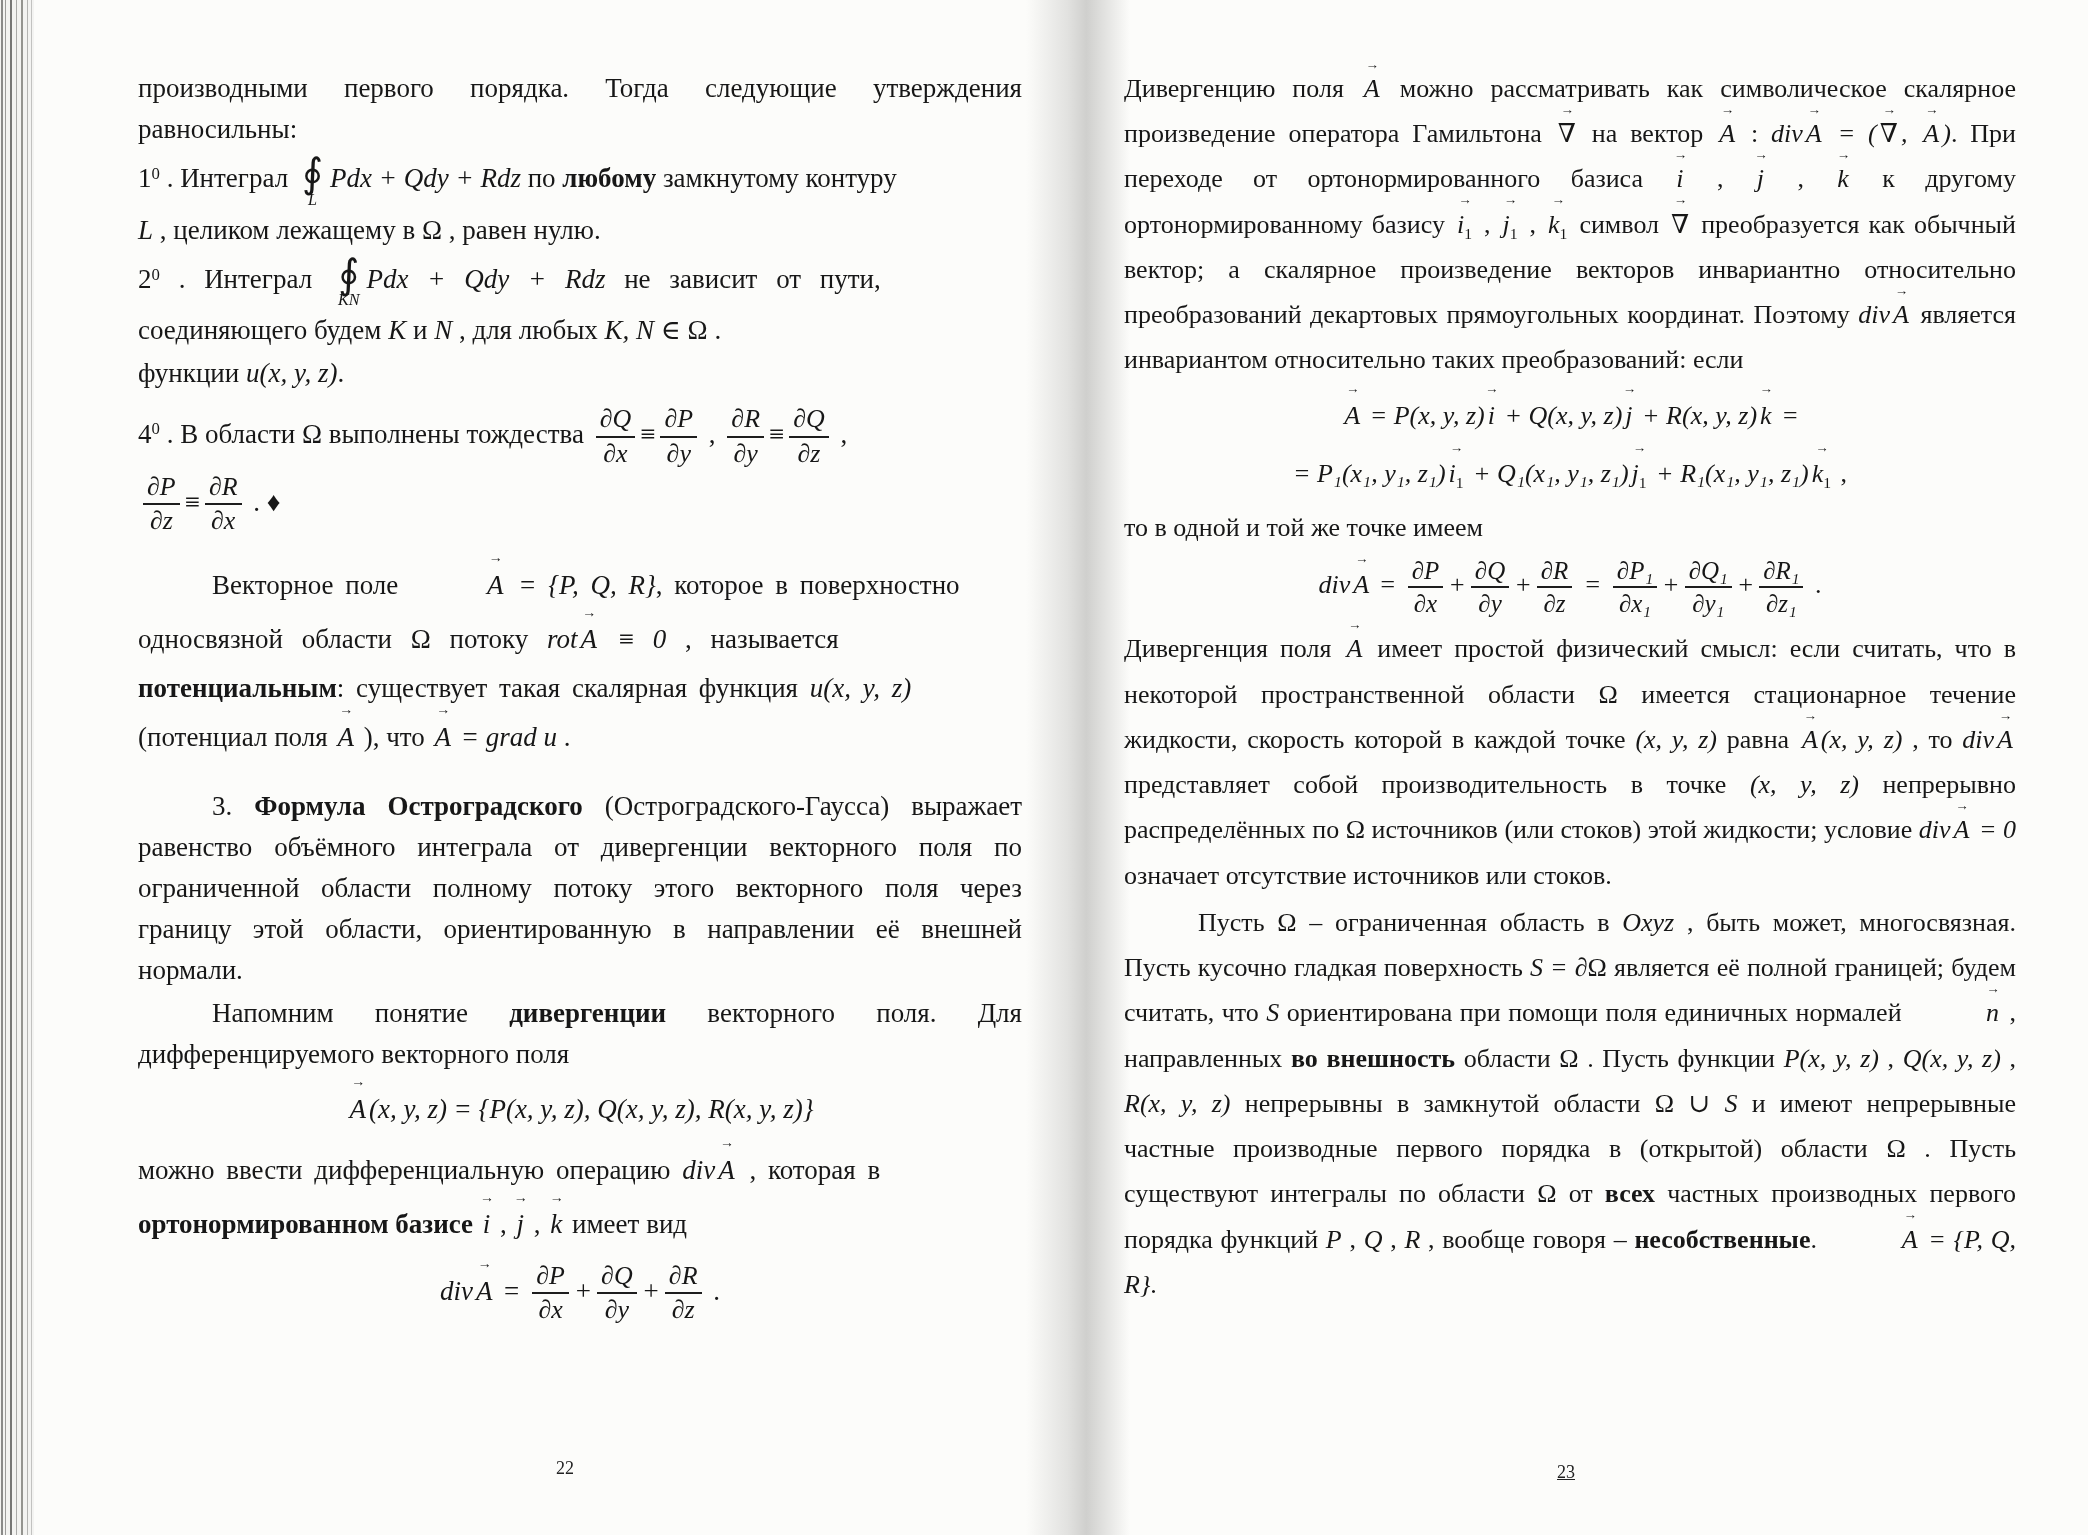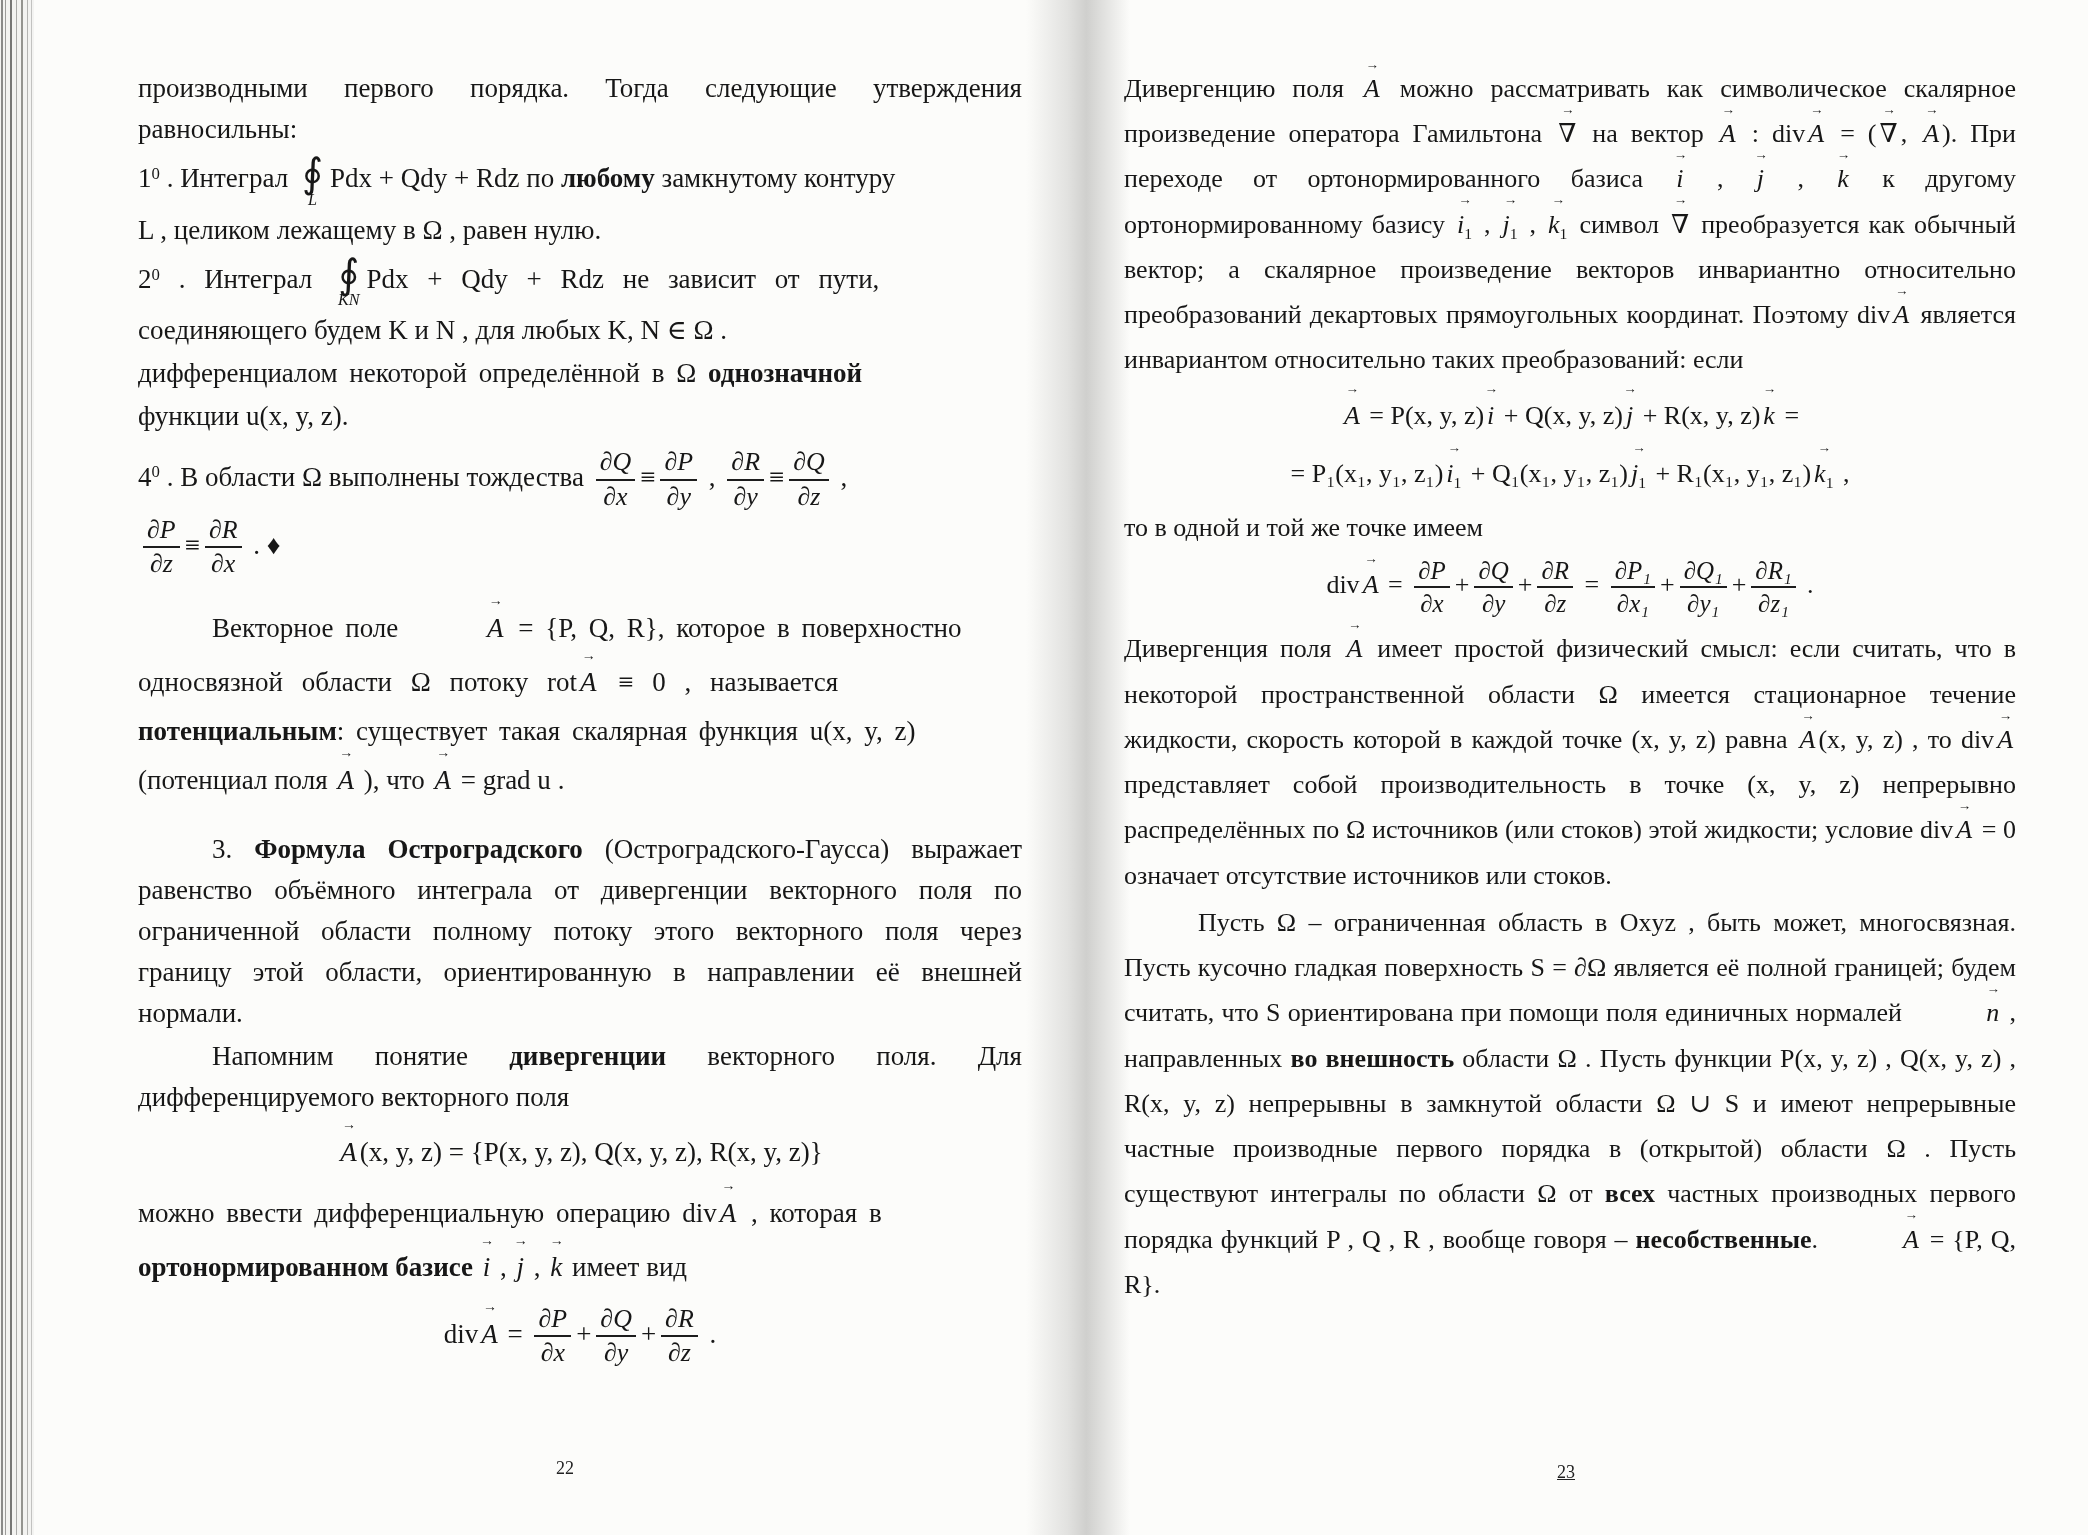--- a/index.html
+++ b/index.html
@@ -17,21 +17,21 @@
   .line{text-align:left;}
   .center{text-align:center;margin:8px 0;}
   .ind{text-indent:74px;}
   .spread{word-spacing:12px;}
   .sp1{word-spacing:5px;}
   .tall{line-height:1.95;}
   .tallp{line-height:1.74;text-align:justify;}
   .mt{margin-top:22px;}
   .mts{margin-top:10px;}
   .b{font-weight:700;margin-top:37px;}
-  .m{}
+  .m{font-style:italic;}
   .sy{font-style:normal;}
   sup.sp{font-size:.62em;line-height:0;vertical-align:.5em;}
   .vec{position:relative;display:inline-block;font-style:italic;margin:0 3px;}
   .vec .ar{position:absolute;top:-.62em;left:50%;transform:translateX(-50%);
            font-size:.52em;font-style:normal;line-height:1;letter-spacing:-1px;}
   .vec sub{font-size:.6em;font-style:normal;}
   .frac{display:inline-flex;flex-direction:column;align-items:center;vertical-align:middle;
         font-style:italic;margin:0 5px;line-height:1.18;font-size:.96em;}
   .frac .fn{border-bottom:2px solid #1d1d1d;padding:0 4px 1px;}
   .frac .fd{padding:1px 4px 0;}
@@ -63,21 +63,20 @@
       <div class="blk line tall"><span class="t">1</span><sup class="sp">0</sup><span class="t"> . Интеграл </span><span class="oint">
           <span class="os">∮</span>
           <span class="ou">L</span>
         </span><span class="m">Pdx + Qdy + Rdz</span><span class="t"> по </span><span class="b">любому</span><span class="t"> замкнутому контуру</span></div>
       <div class="blk line"><span class="m">L</span><span class="t"> , целиком лежащему в </span><span class="sy">Ω</span><span class="t"> , равен нулю.</span></div>
       <div class="blk line tall spread"><span class="t">2</span><sup class="sp">0</sup><span class="t"> . Интеграл </span><span class="oint">
           <span class="os">∮</span>
           <span class="ou">KN</span>
         </span><span class="m">Pdx + Qdy + Rdz</span><span class="t"> не зависит от пути,</span></div>
       <div class="blk line"><span class="t">соединяющего будем </span><span class="m">K</span><span class="t"> и </span><span class="m">N</span><span class="t"> , для любых </span><span class="m">K, N</span><span class="sy"> ∈ Ω</span><span class="t"> .</span></div>
-      <div class="blk line sp1"><span class="t">дифференциалом некоторой определённой в </span><span class="sy">Ω</span><span class="t"> </span><span class="b">однозначной</span></div>
       <div class="blk line"><span class="t">функции </span><span class="m">u(x, y, z)</span><span class="t">.</span></div>
       <div class="blk line tall mts"><span class="t">4</span><sup class="sp">0</sup><span class="t"> . В области </span><span class="sy">Ω</span><span class="t"> выполнены тождества </span><span class="frac">
           <span class="fn">∂Q</span>
           <span class="fd">∂x</span>
         </span><span class="sy">≡</span><span class="frac">
           <span class="fn">∂P</span>
           <span class="fd">∂y</span>
         </span><span class="t"> , </span><span class="frac">
           <span class="fn">∂R</span>
           <span class="fd">∂y</span>

